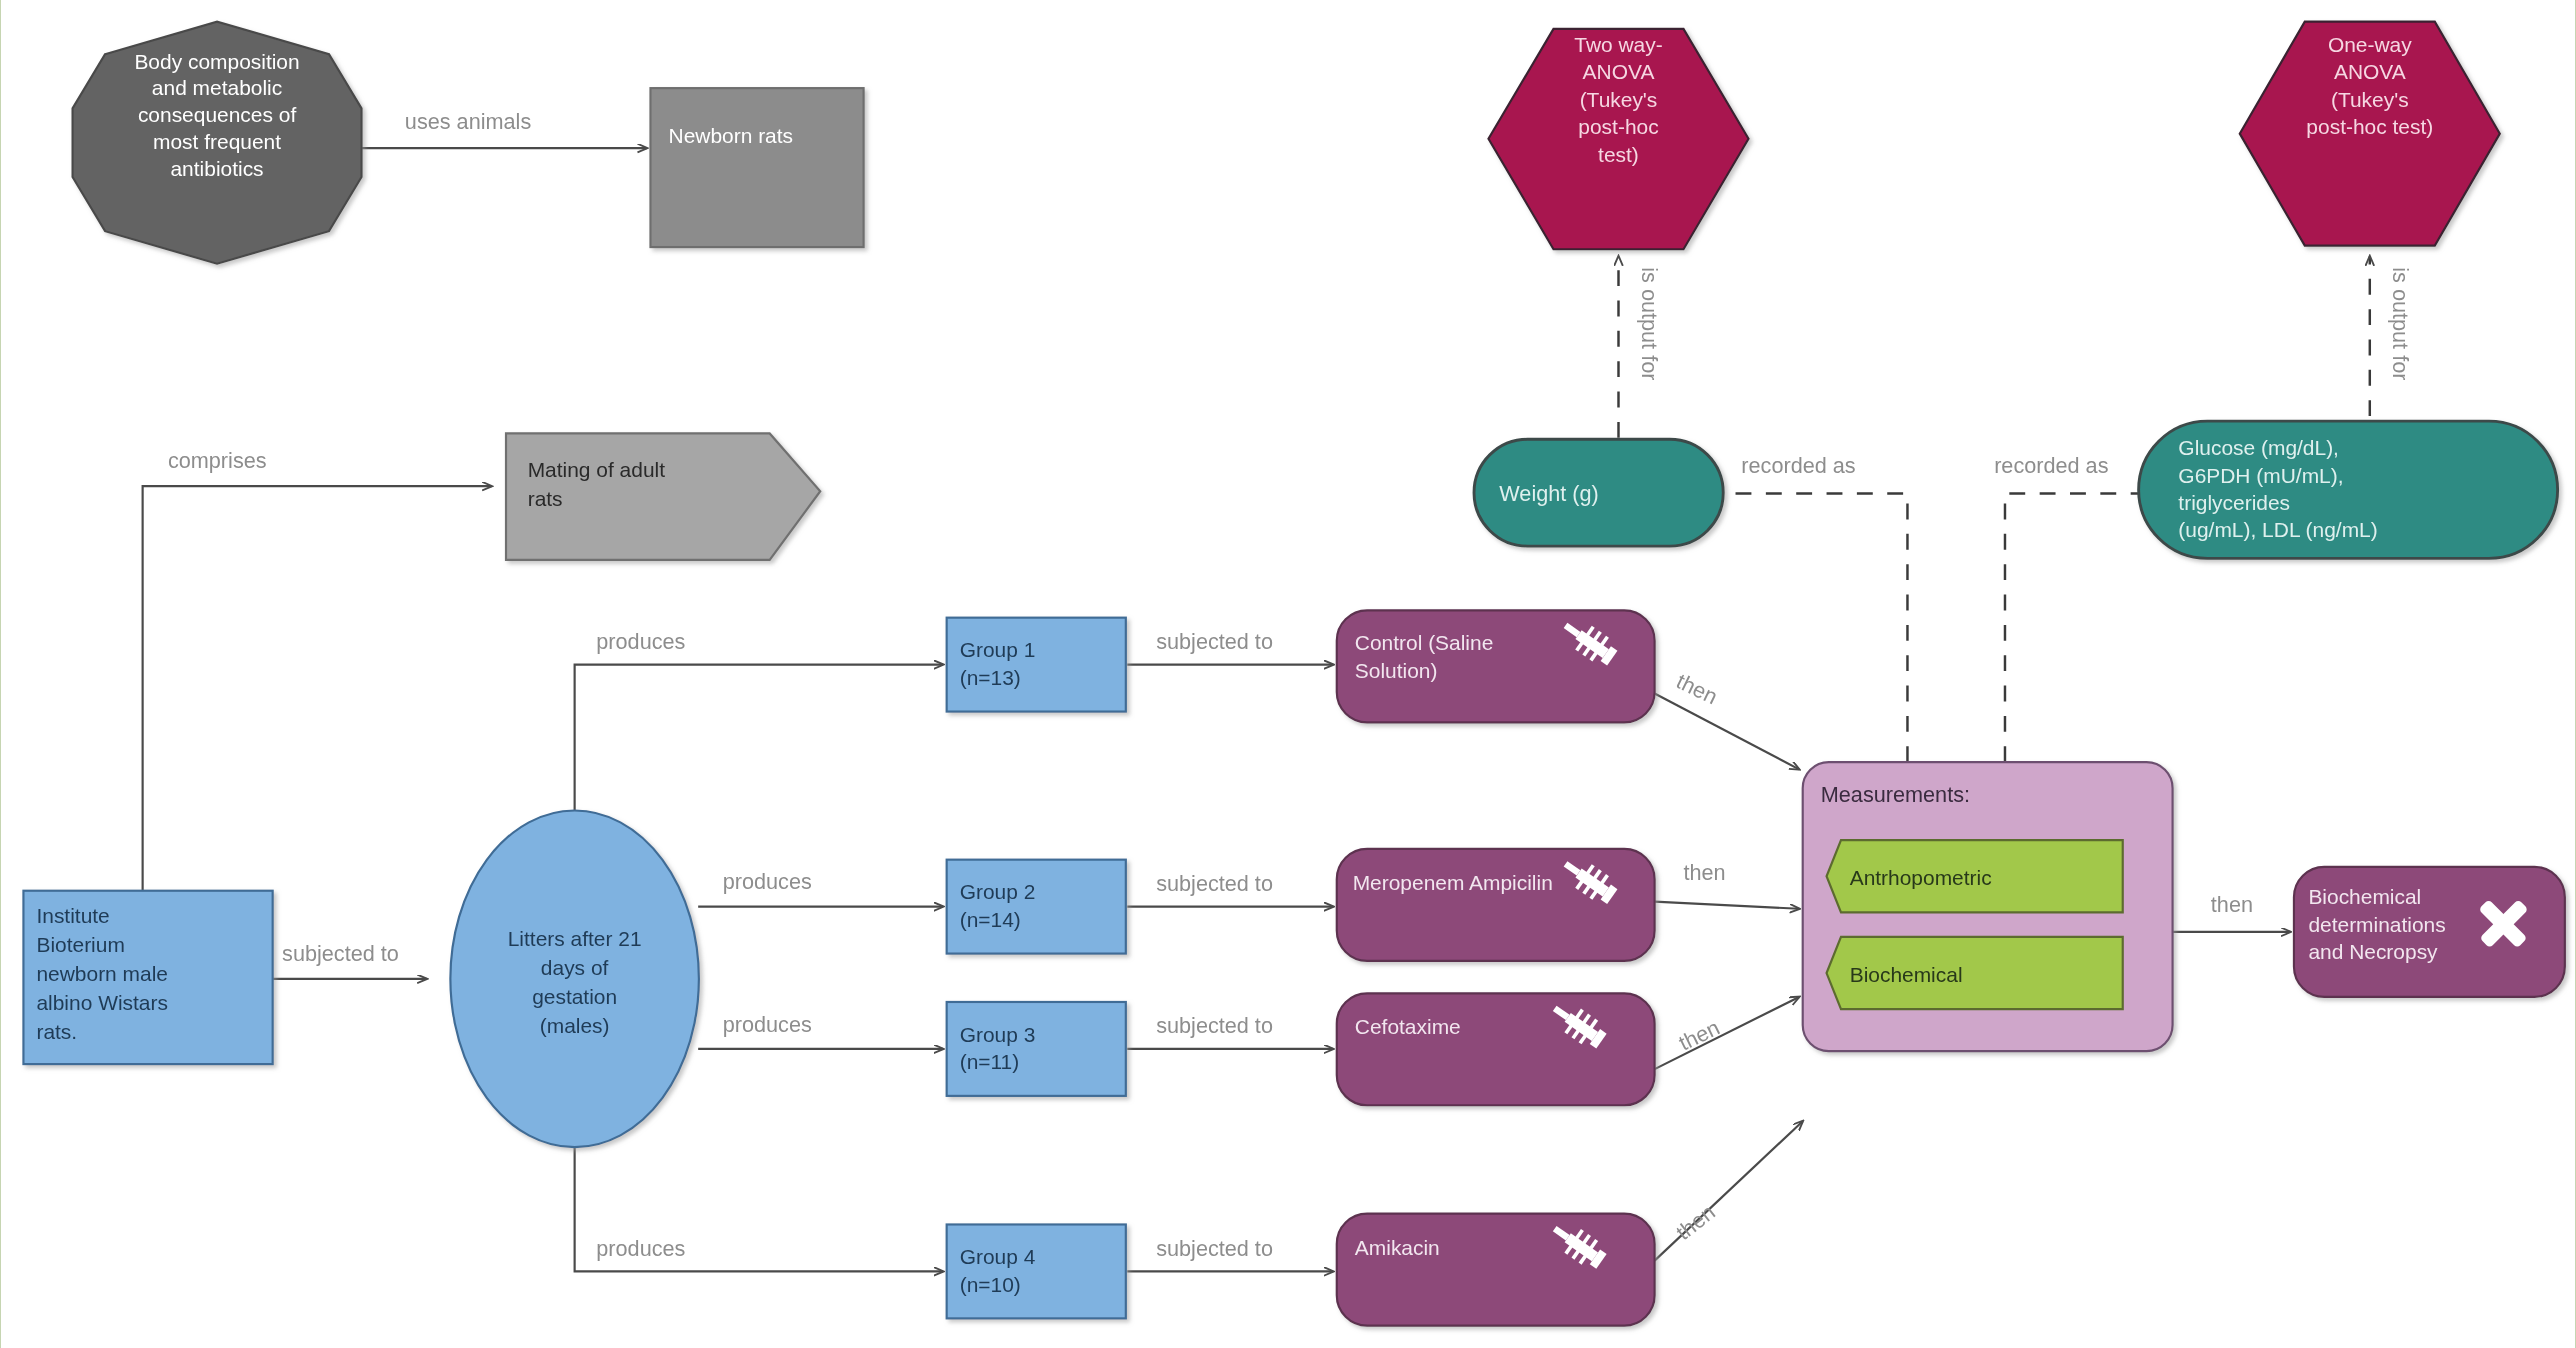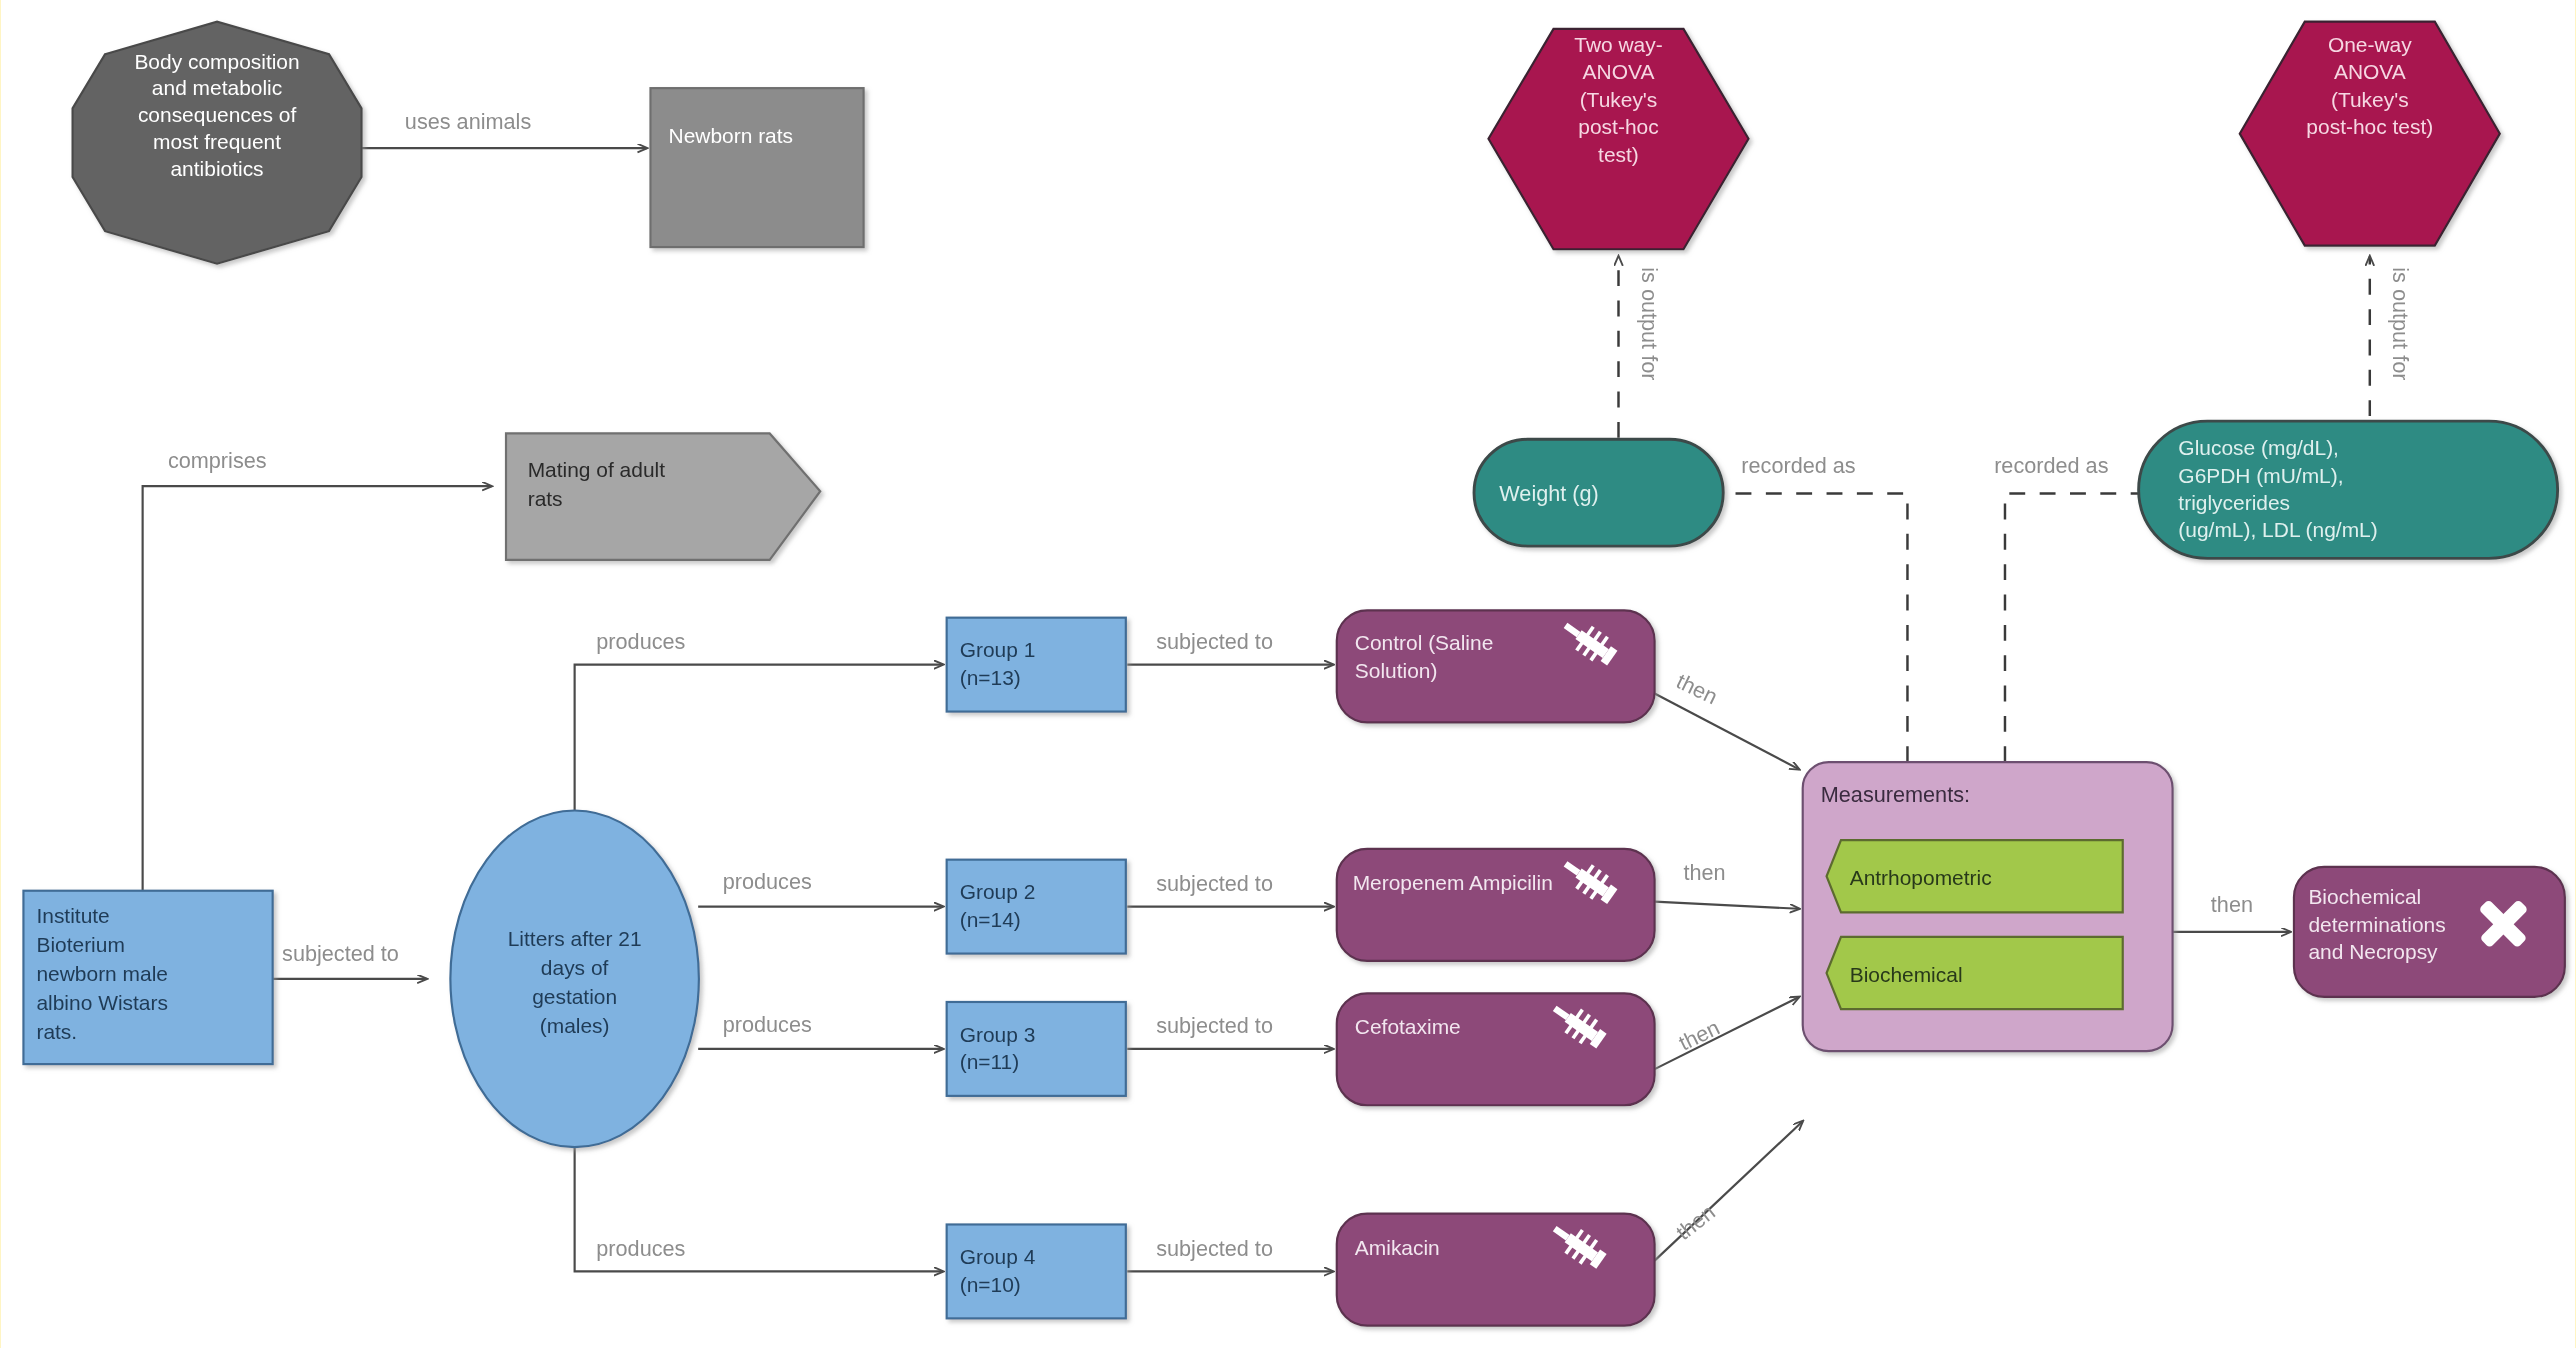--- a/index.html
+++ b/index.html
@@ -1,17 +1,17 @@
 <!DOCTYPE html>
 <html style="font-size:11.6px"><head>
 <meta charset="utf-8">
 <style>
   html,body{margin:0;padding:0;background:#ffffff;}
   body{font-family:"Liberation Sans", sans-serif;}
-  #stage{position:relative;width:2576px;height:1348px;background:#fde047;overflow:hidden;text-decoration:underline;}
+  #stage{position:relative;width:2576px;height:1348px;background:#4d7c0f;overflow:hidden;text-decoration:underline;}
   svg{display:block;}
   .edge-label{font-family:"Liberation Sans", sans-serif;fill:#8d8d8d;font-size:30px;}
   .node-text{font-family:"Liberation Sans", sans-serif;}
 </style>
 </head>
 <body>
 
 <div id="stage">
 <svg width="2576" height="1348" viewBox="0 0 3565 1866" xmlns="http://www.w3.org/2000/svg">
   <defs>

